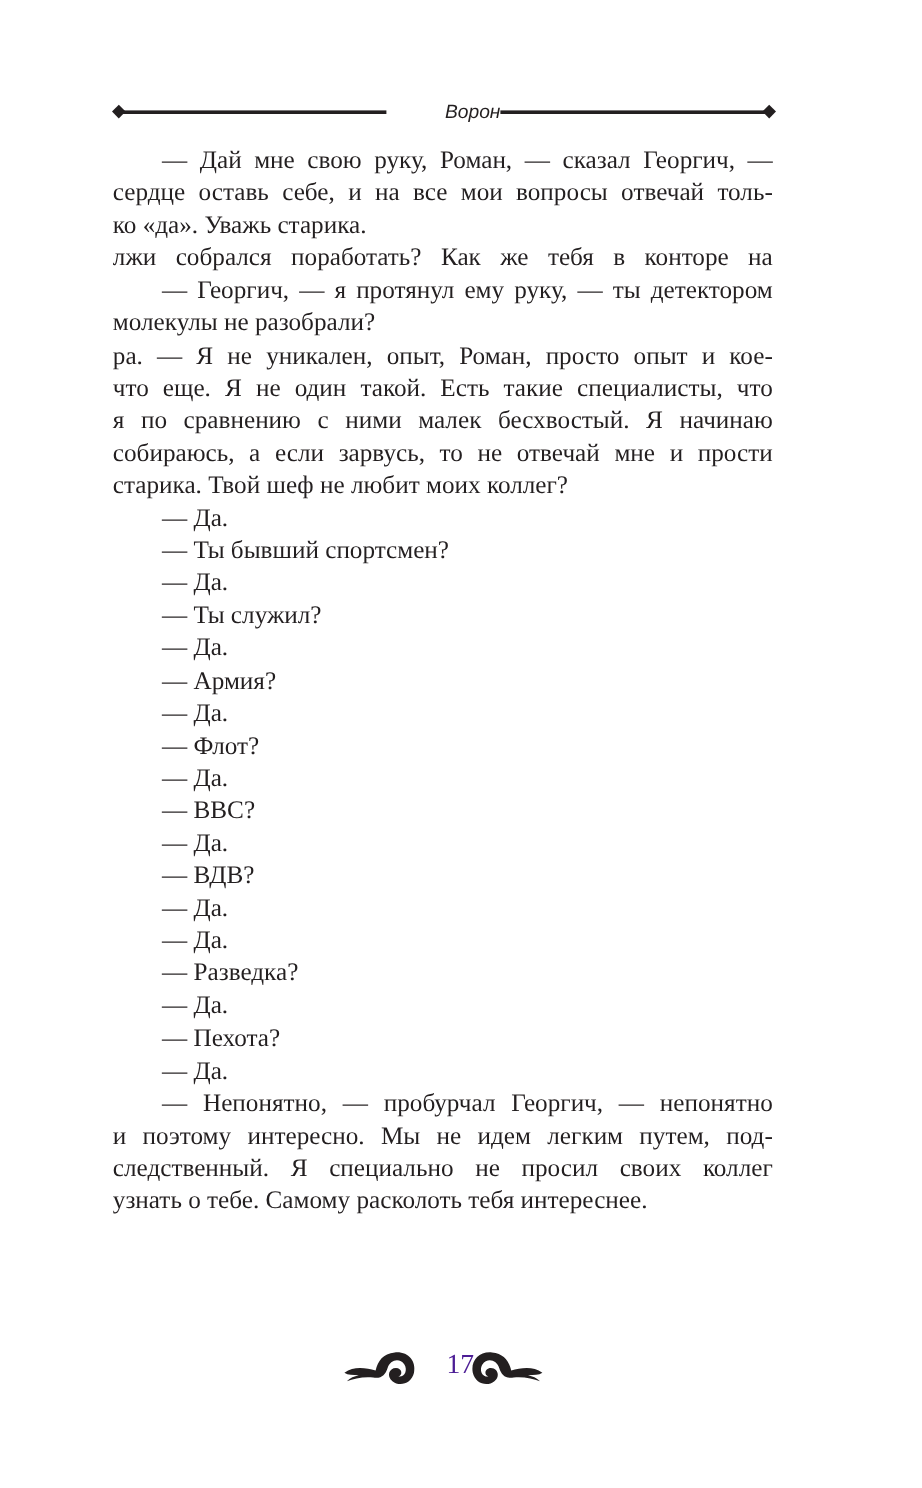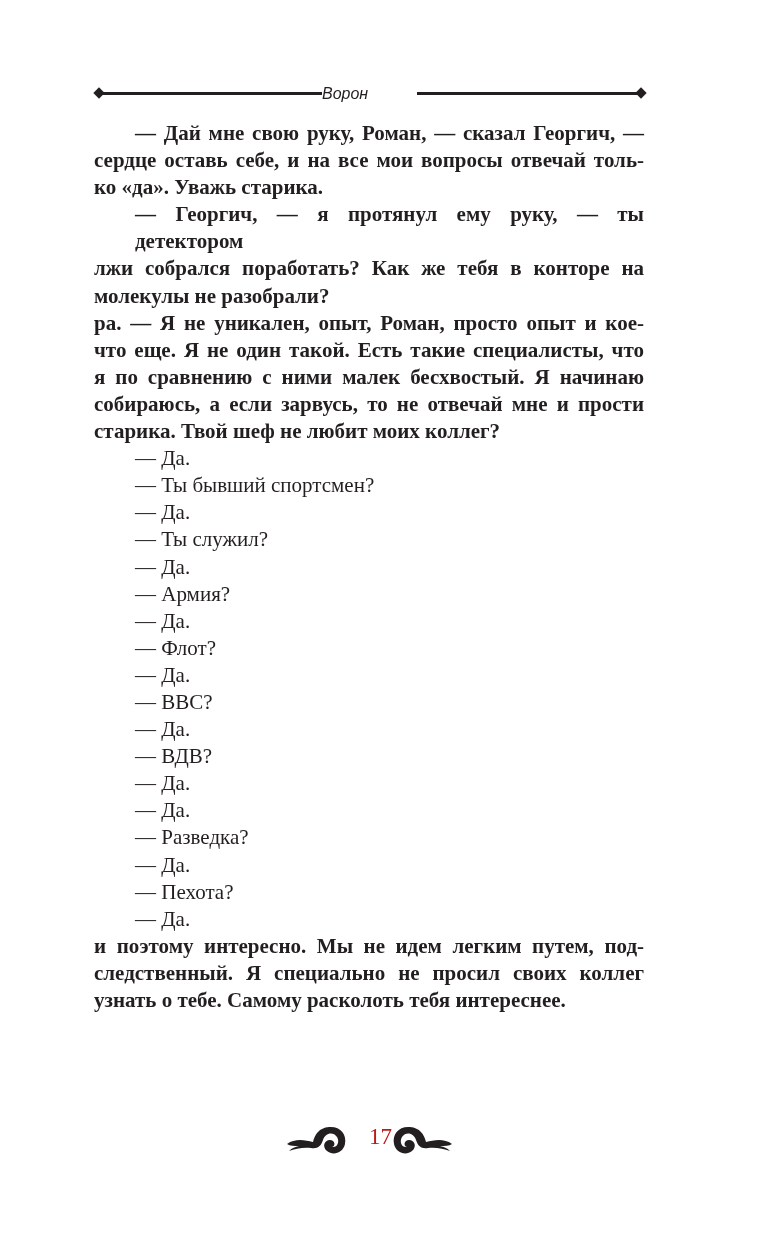--- a/index.html
+++ b/index.html
@@ -5,31 +5,31 @@
   html, body { margin: 0; padding: 0; background: #ffffff; }
   body { width: 768px; height: 1240px; position: relative; overflow: hidden; }
   .page { position: absolute; left: 0; top: 0; width: 768px; height: 1240px; background: #fff; }
   .header { position: absolute; left: 94px; top: 83px; width: 552px; height: 22px; }
   .rule { position: absolute; top: 9px; height: 3px; background: #231f20; }
   .rule.left { left: 6px; width: 222px; }
   .rule.right { left: 323px; width: 225px; }
   .dot { position: absolute; top: 6px; width: 8px; height: 8px; background: #231f20; transform: rotate(45deg); }
   .dot.left { left: 1px; }
   .dot.right { left: 543px; }
-  .running-title { position: absolute; left: 228px; width: 95px; top: 0; text-align: left;
+  .running-title { position: absolute; left: 228px; width: 95px; top: 0; text-align: right;
     font-family: "Liberation Sans", sans-serif; font-style: italic; font-size: 16px; color: #231f20; line-height: 22px; }
   .body-text { position: absolute; left: 94px; top: 120px; width: 550px;
     font-family: "Liberation Serif", serif; font-size: 21px; line-height: 27.1px; color: #231f20; }
-  .p { margin: 0; text-align: justify; text-align-last: left; font-weight: bold; }
+  .p { margin: 0; text-align: justify; text-align-last: left; }
   .indent { text-indent: 41px; }
   .line { display: block; white-space: nowrap; }
   .jl { display: block; text-align: justify; text-align-last: justify; white-space: normal; }
   .footer { position: absolute; left: 285px; top: 1120px; width: 200px; height: 40px; }
-  .page-number { position: absolute; left: 84px; top: 4px; width: 40px; text-align: left;
-    font-family: "Liberation Serif", serif; font-size: 23px; color: #b91c1c; }
+  .page-number { position: absolute; left: 70px; top: 4px; width: 40px; text-align: right;
+    font-family: "Liberation Serif", serif; font-size: 23px; color: #4c1d95; }
   .orn { position: absolute; top: 4px; }
   .orn.left { left: 0; }
   .orn.right { left: 107px; }
 </style>
 </head>
 <body>
 
 <div class="page">
 
   <div class="header">
@@ -42,22 +42,22 @@
 
   <div class="body-text">
 
     <div class="p">
       <span class="jl" style="padding-left:41px">— Дай мне свою руку, Роман, — сказал Георгич, —</span>
       <span class="jl">сердце оставь себе, и на все мои вопросы отвечай толь-</span>
       <span class="line">ко «да». Уважь старика.</span>
     </div>
 
     <div class="p">
+      <span class="jl">лжи собрался поработать? Как же тебя в конторе на</span>
       <span class="jl" style="padding-left:41px">— Георгич, — я протянул ему руку, — ты детектором</span>
-      <span class="jl">лжи собрался поработать? Как же тебя в конторе на</span>
       <span class="line">молекулы не разобрали?</span>
     </div>
 
     <div class="p">
       <span class="jl">ра. — Я не уникален, опыт, Роман, просто опыт и кое-</span>
       <span class="jl">что еще. Я не один такой. Есть такие специалисты, что</span>
       <span class="jl">я по сравнению с ними малек бесхвостый. Я начинаю</span>
       <span class="jl">собираюсь, а если зарвусь, то не отвечай мне и прости</span>
       <span class="line">старика. Твой шеф не любит моих коллег?</span>
     </div>
@@ -77,20 +77,21 @@
       <span class="line indent">— ВДВ?</span>
       <span class="line indent">— Да.</span>
       <span class="line indent">— Да.</span>
       <span class="line indent">— Разведка?</span>
       <span class="line indent">— Да.</span>
       <span class="line indent">— Пехота?</span>
       <span class="line indent">— Да.</span>
     </div>
 
     <div class="p">
+      <span class="jl" style="padding-left:41px">— Непонятно, — пробурчал Георгич, — непонятно</span>
       <span class="jl">и поэтому интересно. Мы не идем легким путем, под-</span>
       <span class="jl">следственный. Я специально не просил своих коллег</span>
       <span class="line">узнать о тебе. Самому расколоть тебя интереснее.</span>
     </div>
   </div>
 
   <div class="footer">
     <svg class="orn left" width="62" height="32" viewBox="0 0 62 32">
       <path d="M2 20 C10 14, 20 16, 28 18 C30 10, 34 4, 44 3 C55 2, 62 10, 60 20 C58 29, 48 32, 42 27 C37 23, 39 16, 45 16 C50 16, 51 22, 47 23 C52 24, 55 18, 52 13 C48 7, 40 9, 38 16 C36 22, 33 25, 26 24 C18 23, 10 25, 4 27 C7 24, 10 23, 14 22 C9 22, 5 22, 2 20 Z" fill="#231f20"></path>
     </svg>

